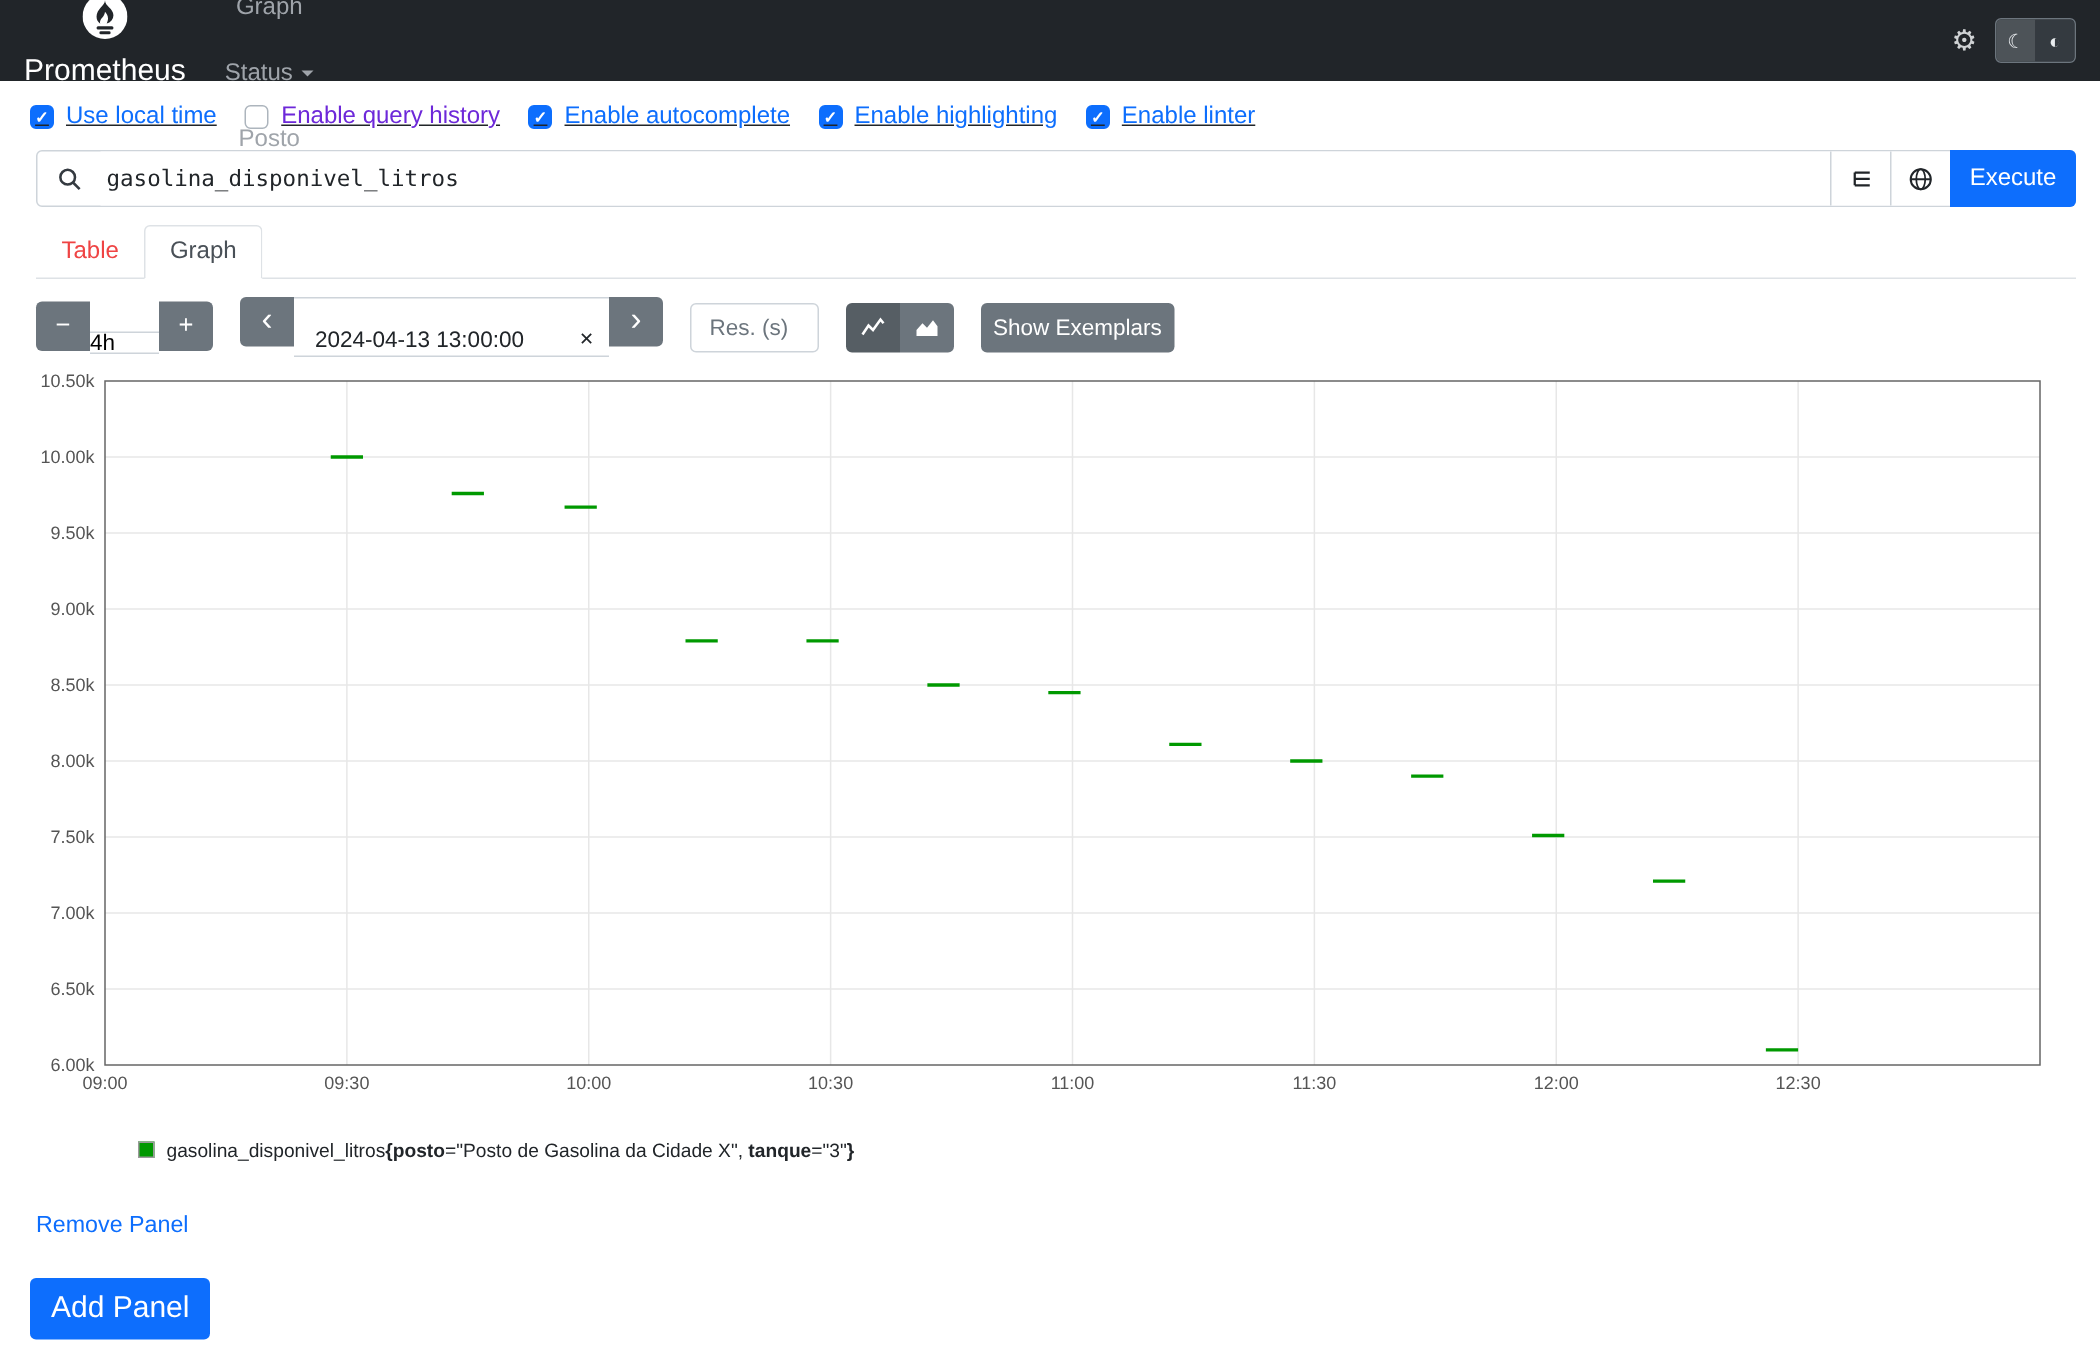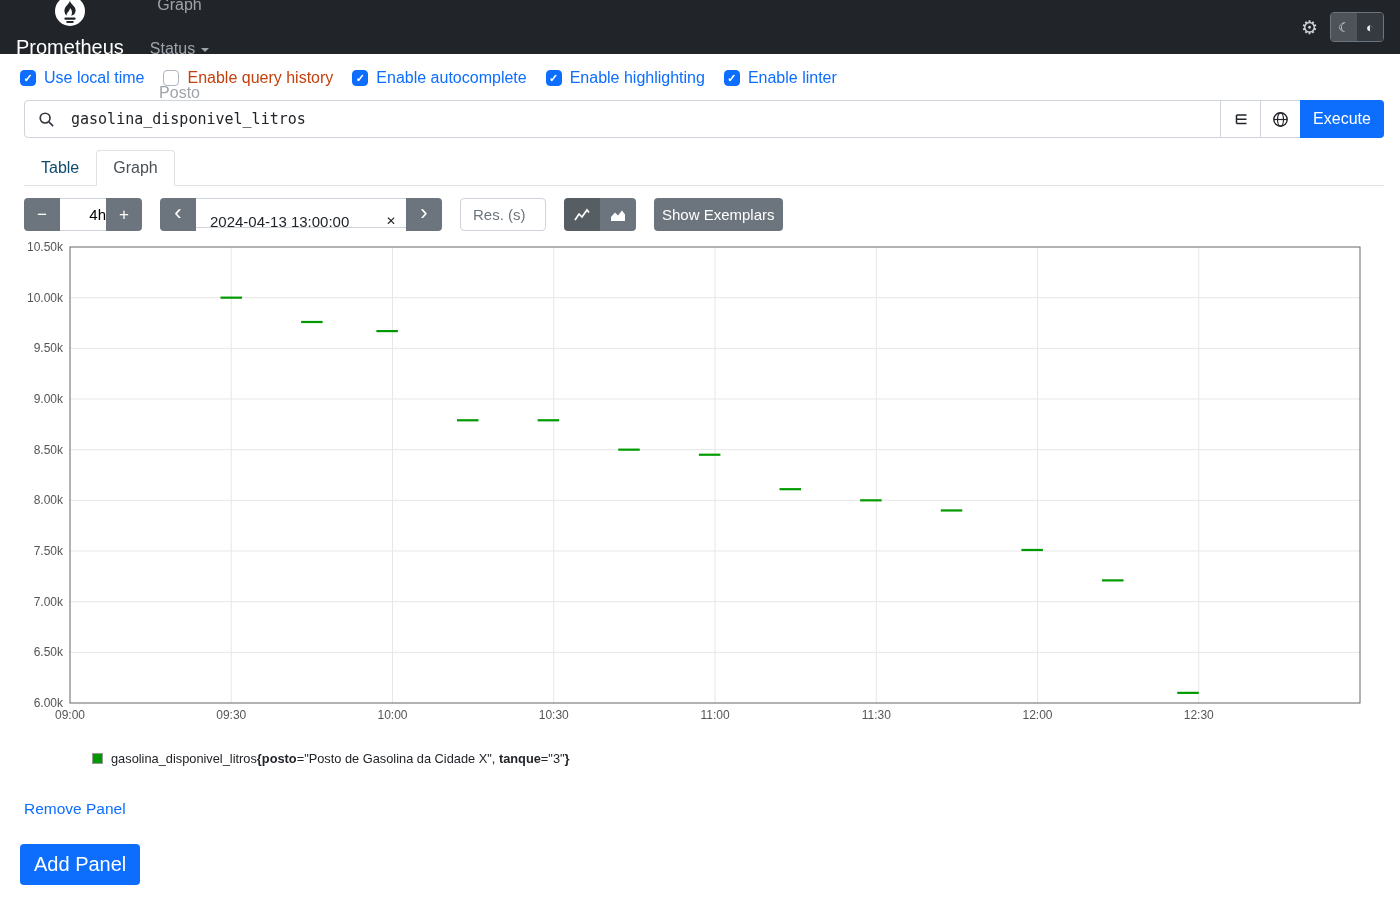--- a/index.html
+++ b/index.html
@@ -31,30 +31,30 @@
   .gear { color: #cfd2d4; font-size: 19px; cursor: pointer; line-height: 1; }
   .theme-group { display: flex; border: 1px solid #6c757d; border-radius: 4px; overflow: hidden; }
   .theme-btn {
     width: 26px; height: 28px; display: flex; align-items: center; justify-content: center;
     color: #e9ecef; font-size: 13px; cursor: pointer; background: #343a40; border: none;
   }
   .theme-btn.active { background: #4d5358; }
   
   .content { margin: 0 16px 0 24px; }
   
-  .options-row { display: flex; gap: 19px; margin: 15px 0 0 -4px; align-items: center; }
+  .options-row { display: flex; gap: 19px; margin: 15px 0 0 -4px; align-items: center; text-decoration: underline; }
   .option { display: flex; align-items: center; gap: 8px; cursor: pointer; }
   .checkbox {
     width: 16px; height: 16px; border: 1px solid #adb5bd; border-radius: 4px;
     background: #fff; display: inline-flex; align-items: center; justify-content: center;
     flex: none;
   }
   .option.checked .checkbox { background: #0d6efd; border-color: #0d6efd; }
   .option.checked .checkbox::after { content: "✓"; color: #fff; font-size: 11px; font-weight: bold; }
-  .option-label { font-size: 16px; color: #c2410c; }
+  .option-label { font-size: 16px; color: #6d28d9; }
   .option.checked .option-label { color: #0d6efd; }
   
   .query-group {
     display: flex; margin-top: 13px; height: 38px;
     border: 1px solid #ced4da; border-radius: 4px; background: #fff;
   }
   .q-icon { width: 42px; display: flex; align-items: center; justify-content: center; }
   .query-input {
     flex: 1; border: none; outline: none; font-family: "DejaVu Sans Mono", monospace;
     font-size: 15px; color: #212529; padding: 0 4px;
@@ -68,44 +68,44 @@
     background: #0d6efd; color: #fff; font-size: 16px; border-radius: 0 4px 4px 0;
     font-family: "Liberation Sans", sans-serif;
   }
   
   .tab-bar {
     margin-top: 12px; display: flex; justify-content: space-between;
     border-bottom: 1px solid #dee2e6; align-items: flex-end;
   }
   .tabs { display: flex; }
   .tab {
-    padding: 8px 16px; font-size: 16px; color: #0c4a6e; background: none; cursor: pointer;
+    padding: 8px 16px; font-size: 16px; color: #ef4444; background: none; cursor: pointer;
     border: 1px solid transparent; border-radius: 4px 4px 0 0; margin-bottom: -1px;
     font-family: "Liberation Sans", sans-serif;
   }
   .tab.active { color: #495057; background: #fff; border-color: #dee2e6 #dee2e6 #fff; }
   .stats { display: flex; gap: 14px; font-size: 12.5px; color: #6c757d; padding: 6px 0; align-self: flex-start; }
   
   .controls-row { margin-top: 12px; display: flex; gap: 18px; align-items: center; }
   .btn-group { display: flex; }
   .gbtn {
     height: 33px; min-width: 36px; background: #6c757d; color: #fff; border: none;
     cursor: pointer; font-size: 17px; display: flex; align-items: center; justify-content: center;
     font-family: "Liberation Sans", sans-serif;
   }
   .gbtn.first { border-radius: 4px 0 0 4px; }
   .gbtn.last { border-radius: 0 4px 4px 0; }
   .gbtn.active { background: #565e64; }
   .gbtn .chev { font-size: 22px; line-height: 1; margin-top: -3px; }
   .range-input {
-    width: 46px; height: 33px; border: 1px solid #ced4da; border-left: none; border-right: none;
-    text-align: right; font-size: 15px; outline: none; font-family: "Liberation Sans", sans-serif;
+    width: 46px; height: 15px; border: 1px solid #ced4da; border-left: none; border-right: none;
+    text-align: left; font-size: 15px; outline: none; font-family: "Liberation Sans", sans-serif; margin-top: 20px;
   }
   .datetime-field {
-    height: 30px; width: 210px; border-top: 1px solid #ced4da; border-bottom: 1px solid #ced4da;
+    height: 40px; width: 210px; border-top: 1px solid #ced4da; border-bottom: 1px solid #ced4da;
     background: #fff; display: flex; align-items: center; padding: 16px 10px 0 14px;
     font-size: 15px; color: #212529; cursor: text;
   }
   .datetime-value { flex: 1; }
   .datetime-clear { color: #212529; font-size: 12px; cursor: pointer; border: none; background: none; }
   .res-input {
     width: 86px; height: 33px; border: 1px solid #ced4da; border-radius: 4px;
     padding: 0 12px; font-size: 15px; outline: none; font-family: "Liberation Sans", sans-serif;
   }
   .res-input::placeholder { color: #6c757d; }

